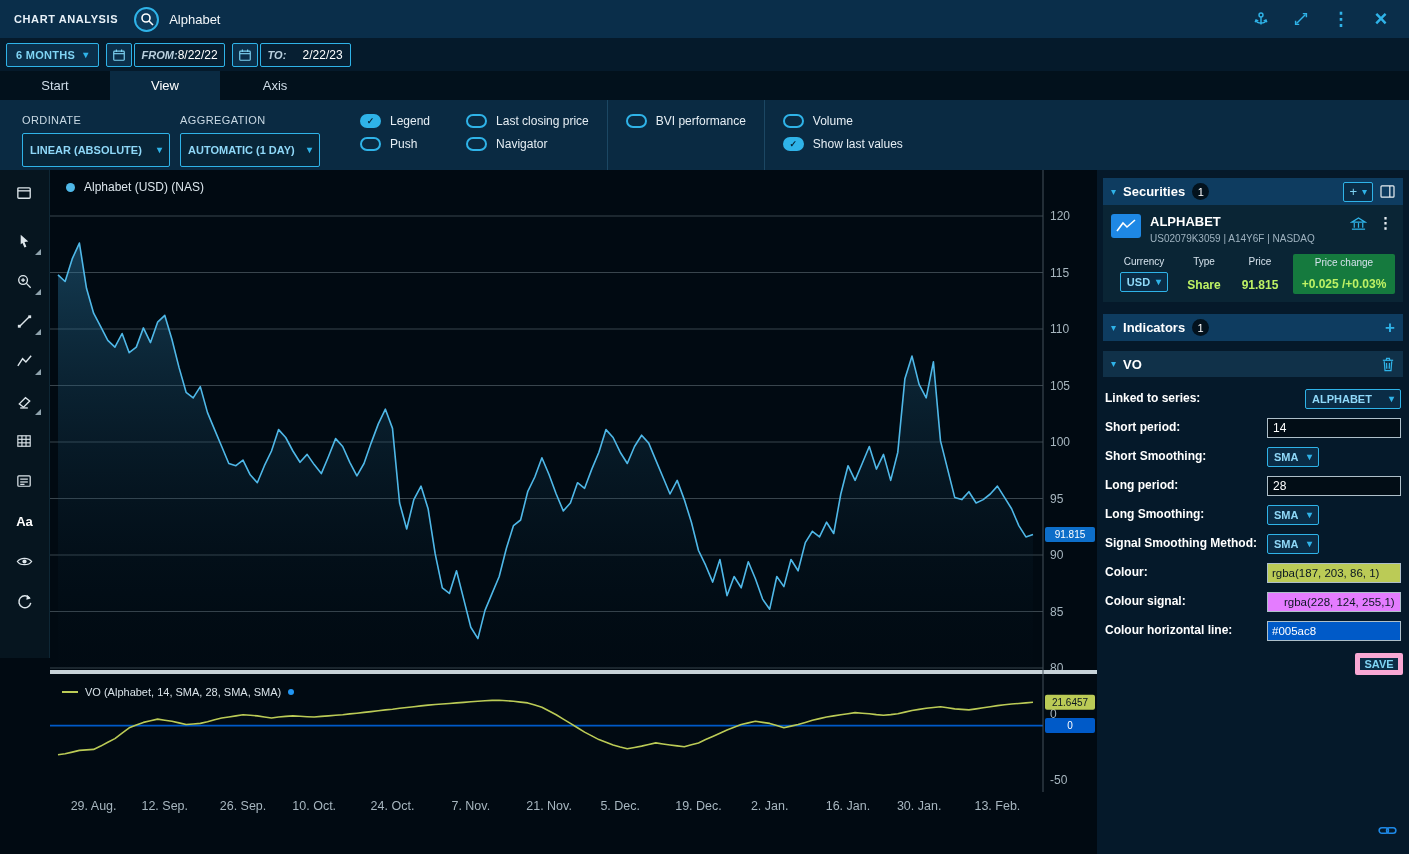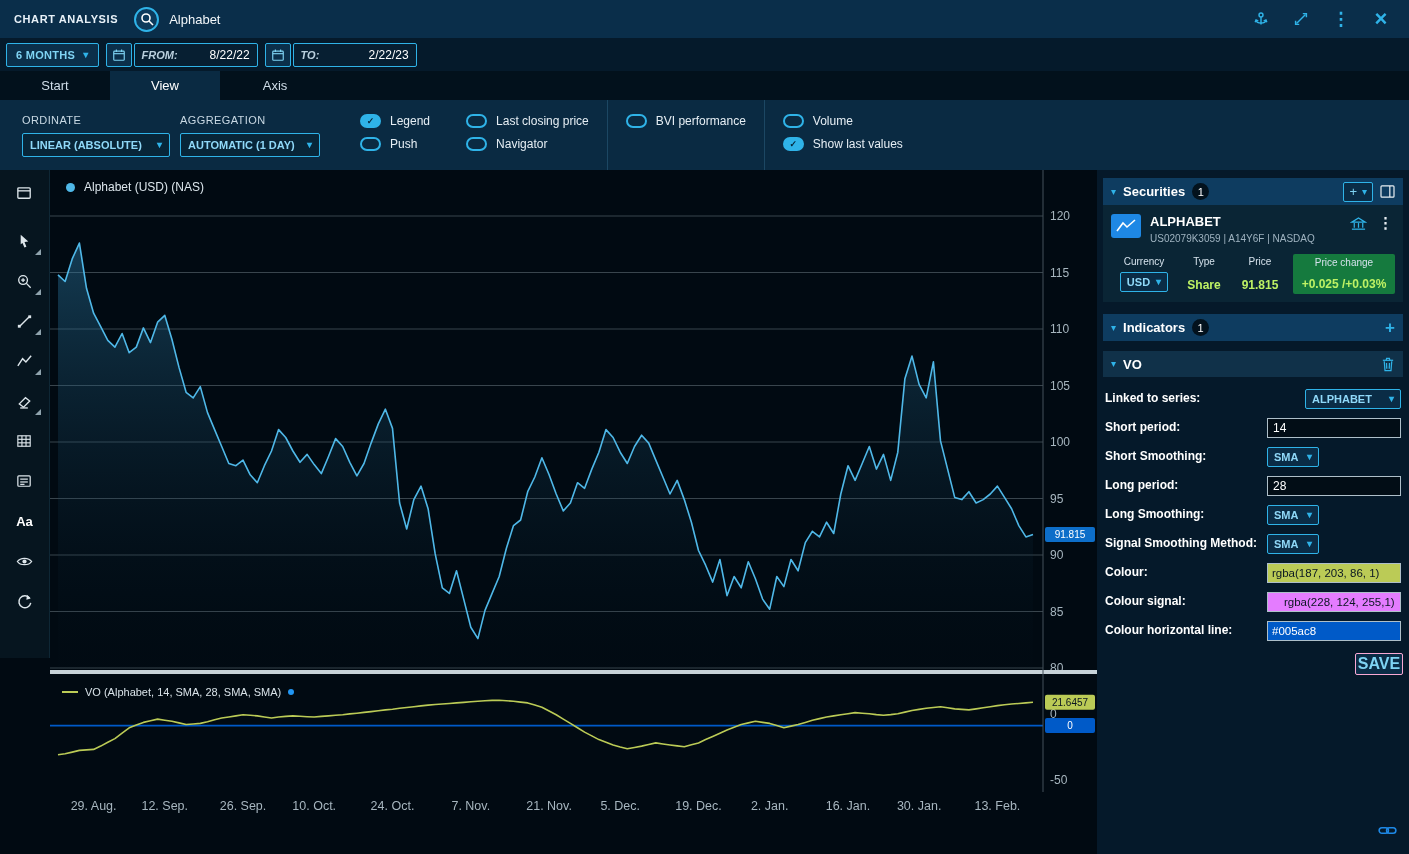--- a/index.html
+++ b/index.html
@@ -23,37 +23,37 @@
   .hicon.txt { font-size:18px; font-weight:bold; line-height:1; }
 
   
   .subbar { position:absolute; top:38px; left:0; width:1409px; height:33px;
     background:#051a2b; display:flex; align-items:center; padding:0 6px; gap:7px; }
   .range-btn { height:24px; padding:0 9px; background:#0b2f4a; border:1px solid #2fb3e8; border-radius:2px;
     color:#7fd4f4; font-size:11px; font-weight:bold; letter-spacing:.3px; display:flex; align-items:center; gap:8px; cursor:pointer; }
   .date-ctrl { display:flex; align-items:center; gap:2px; }
   .cal-btn { width:26px; height:24px; border:1px solid #2fb3e8; border-radius:2px; background:#0b2f4a;
     display:flex; align-items:center; justify-content:center; color:#7fd4f4; cursor:pointer; }
-  .date-box { width:124px; height:24px; border:1px solid #2fb3e8; border-radius:2px; background:#071f32;
+  .date-box { width:91px; height:24px; border:1px solid #2fb3e8; border-radius:2px; background:#071f32;
     display:flex; align-items:center; justify-content:space-between; padding:0 7px; cursor:text; }
   .date-label { font-size:11px; font-style:italic; font-weight:bold; color:#b9cfdd; }
   .date-value { font-size:12px; color:#ffffff; }
 
   
   .tabrow { position:absolute; top:71px; left:0; width:1409px; height:29px; background:#02111c; display:flex; }
   .tab { width:110px; text-align:center; line-height:29px; font-size:13px; color:#cfdde8; cursor:pointer; }
   .tab.active { background:#0a2a42; color:#ffffff; }
 
   
   .ribbon { position:absolute; top:100px; left:0; width:1409px; height:70px; background:#0a2a42; display:flex; }
   .ribbon-col { display:flex; flex-direction:column; }
   .ribbon-col.ord { margin-left:22px; width:148px; }
   .ribbon-col.agg { margin-left:10px; width:140px; }
   .ribbon-label { font-size:11px; color:#c9d9e4; letter-spacing:.4px; margin:14px 0 7px; }
-  .select { height:24px; border:1px solid #2fb3e8; border-radius:2px; background:#082538;
+  .select { height:34px; border:1px solid #2fb3e8; border-radius:2px; background:#082538;
     display:flex; align-items:center; justify-content:space-between; padding:0 7px;
     color:#8fd8f8; font-size:11px; font-weight:bold; cursor:pointer; }
   .chev { color:#2fb3e8; font-size:10px; line-height:1; }
   .ribbon-checks { display:flex; margin-left:22px; }
   .cb-group { padding:14px 18px 0; display:flex; flex-direction:column; gap:9px; }
   .cb-group.divided { border-left:1px solid #1c4763; }
   .cb-row { display:flex; align-items:center; gap:9px; cursor:pointer; }
   .cb { width:21px; height:14px; border-radius:7px; border:2px solid #2fb3e8; background:transparent;
     display:flex; align-items:center; justify-content:center; font-size:9px; font-weight:bold; color:#062437; }
   .cb.on { background:#2fb3e8; }
@@ -117,22 +117,22 @@
   .f-label { flex:1; font-size:12px; font-weight:bold; color:#fff; line-height:1.15; padding-right:6px; }
   .ctrl { width:134px; display:flex; justify-content:flex-start; flex:none; }
   .ctrl.right { justify-content:flex-end; }
   .sel-field { height:20px; border:1px solid #2fb3e8; border-radius:2px; background:#0a2c46; color:#8fd8f8;
     font-size:11px; font-weight:bold; display:flex; align-items:center; justify-content:space-between; padding:0 6px; cursor:pointer; }
   .txt-input { width:134px; height:20px; background:#020d16; border:1px solid #aebfc9; color:#fff;
     font-size:12px; padding:0 5px; font-family:"Liberation Sans", sans-serif; }
   .color-input { width:134px; height:20px; border:1px solid #aebfc9; font-size:11.5px; padding:0 4px;
     font-family:"Liberation Sans", sans-serif; }
   .save-row { display:flex; justify-content:flex-end; margin-top:8px; }
-  .save-btn { width:48px; height:22px; border:1px solid #f9a8d4; border-radius:2px; background:#0a2c46;
-    color:#7fd4f4; font-size:16px; font-weight:bold; cursor:pointer; font-family:"Liberation Sans", sans-serif; }
+  .save-btn { width:48px; height:22px; border:5px solid #f9a8d4; border-radius:2px; background:#0a2c46;
+    color:#7fd4f4; font-size:11px; font-weight:bold; cursor:pointer; font-family:"Liberation Sans", sans-serif; }
 
   .link-icon { position:absolute; left:1378px; top:824px; color:#1e88e5; cursor:pointer; }
 </style>
 </head>
 <body>
 
 <header class="header">
   <span class="app-title">CHART ANALYSIS</span>
   <span class="search-btn">
     <svg width="14" height="14" viewBox="0 0 14 14">

